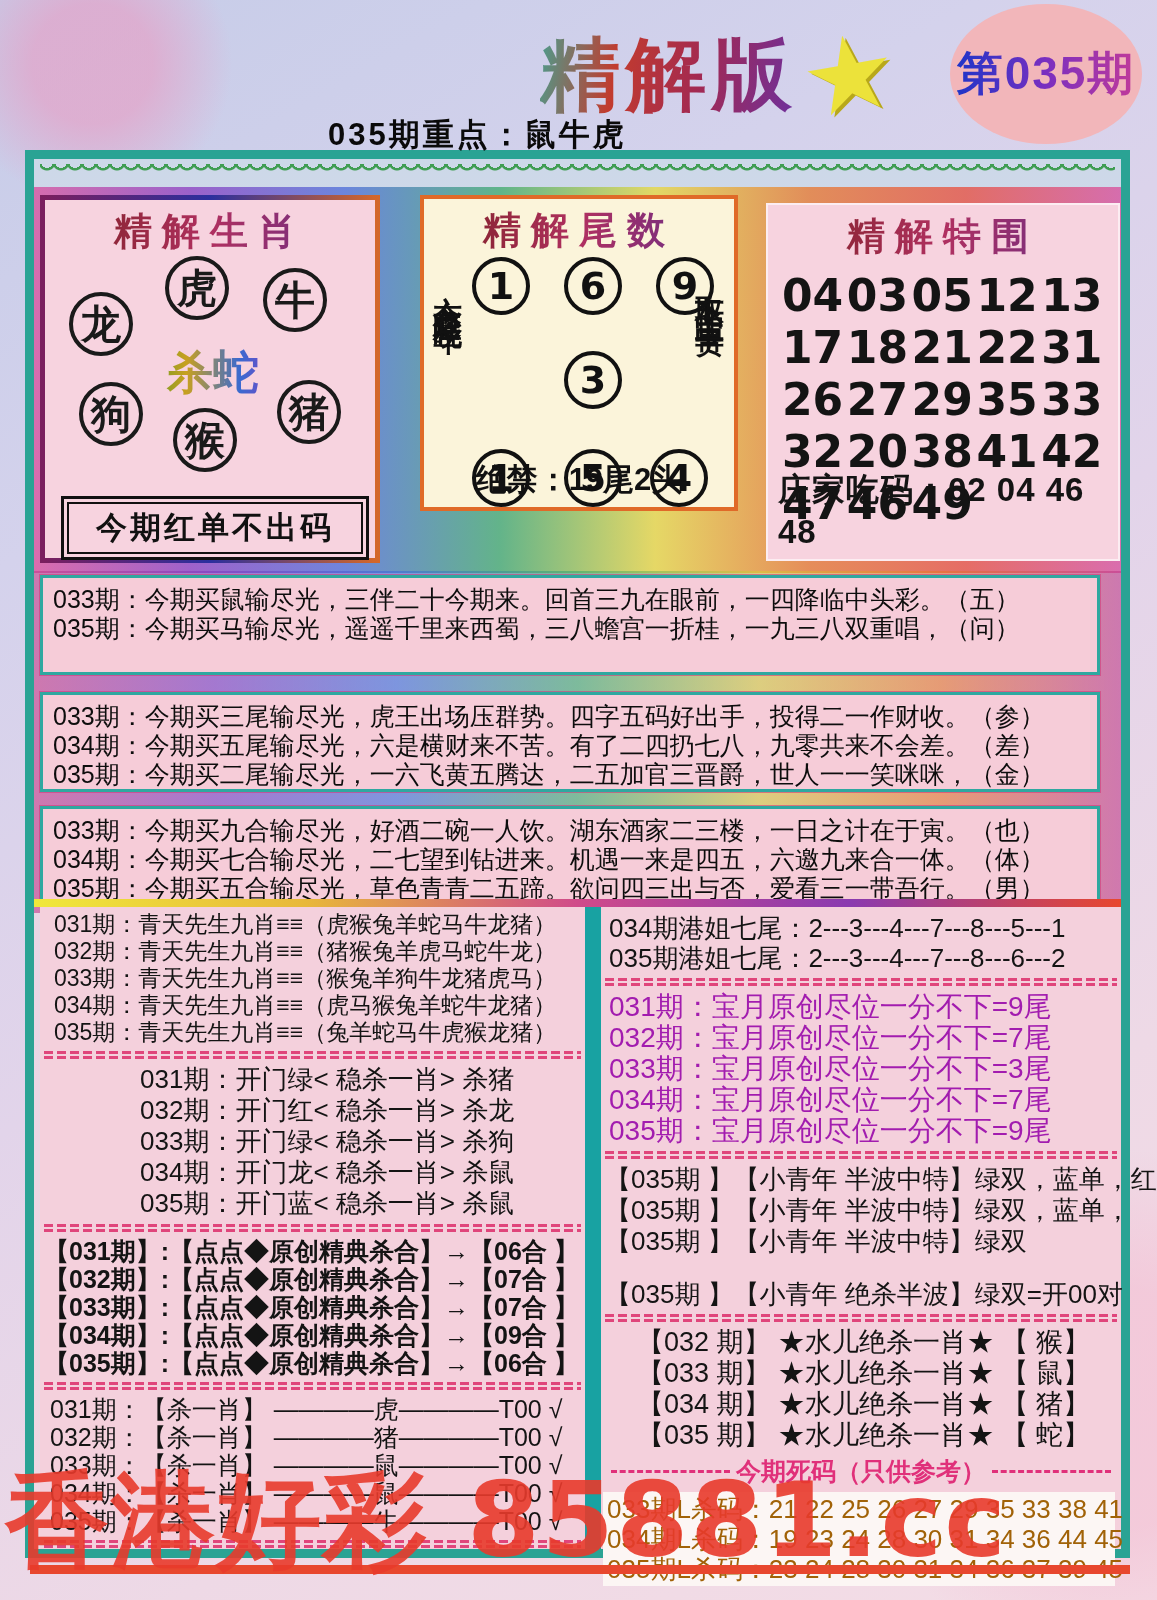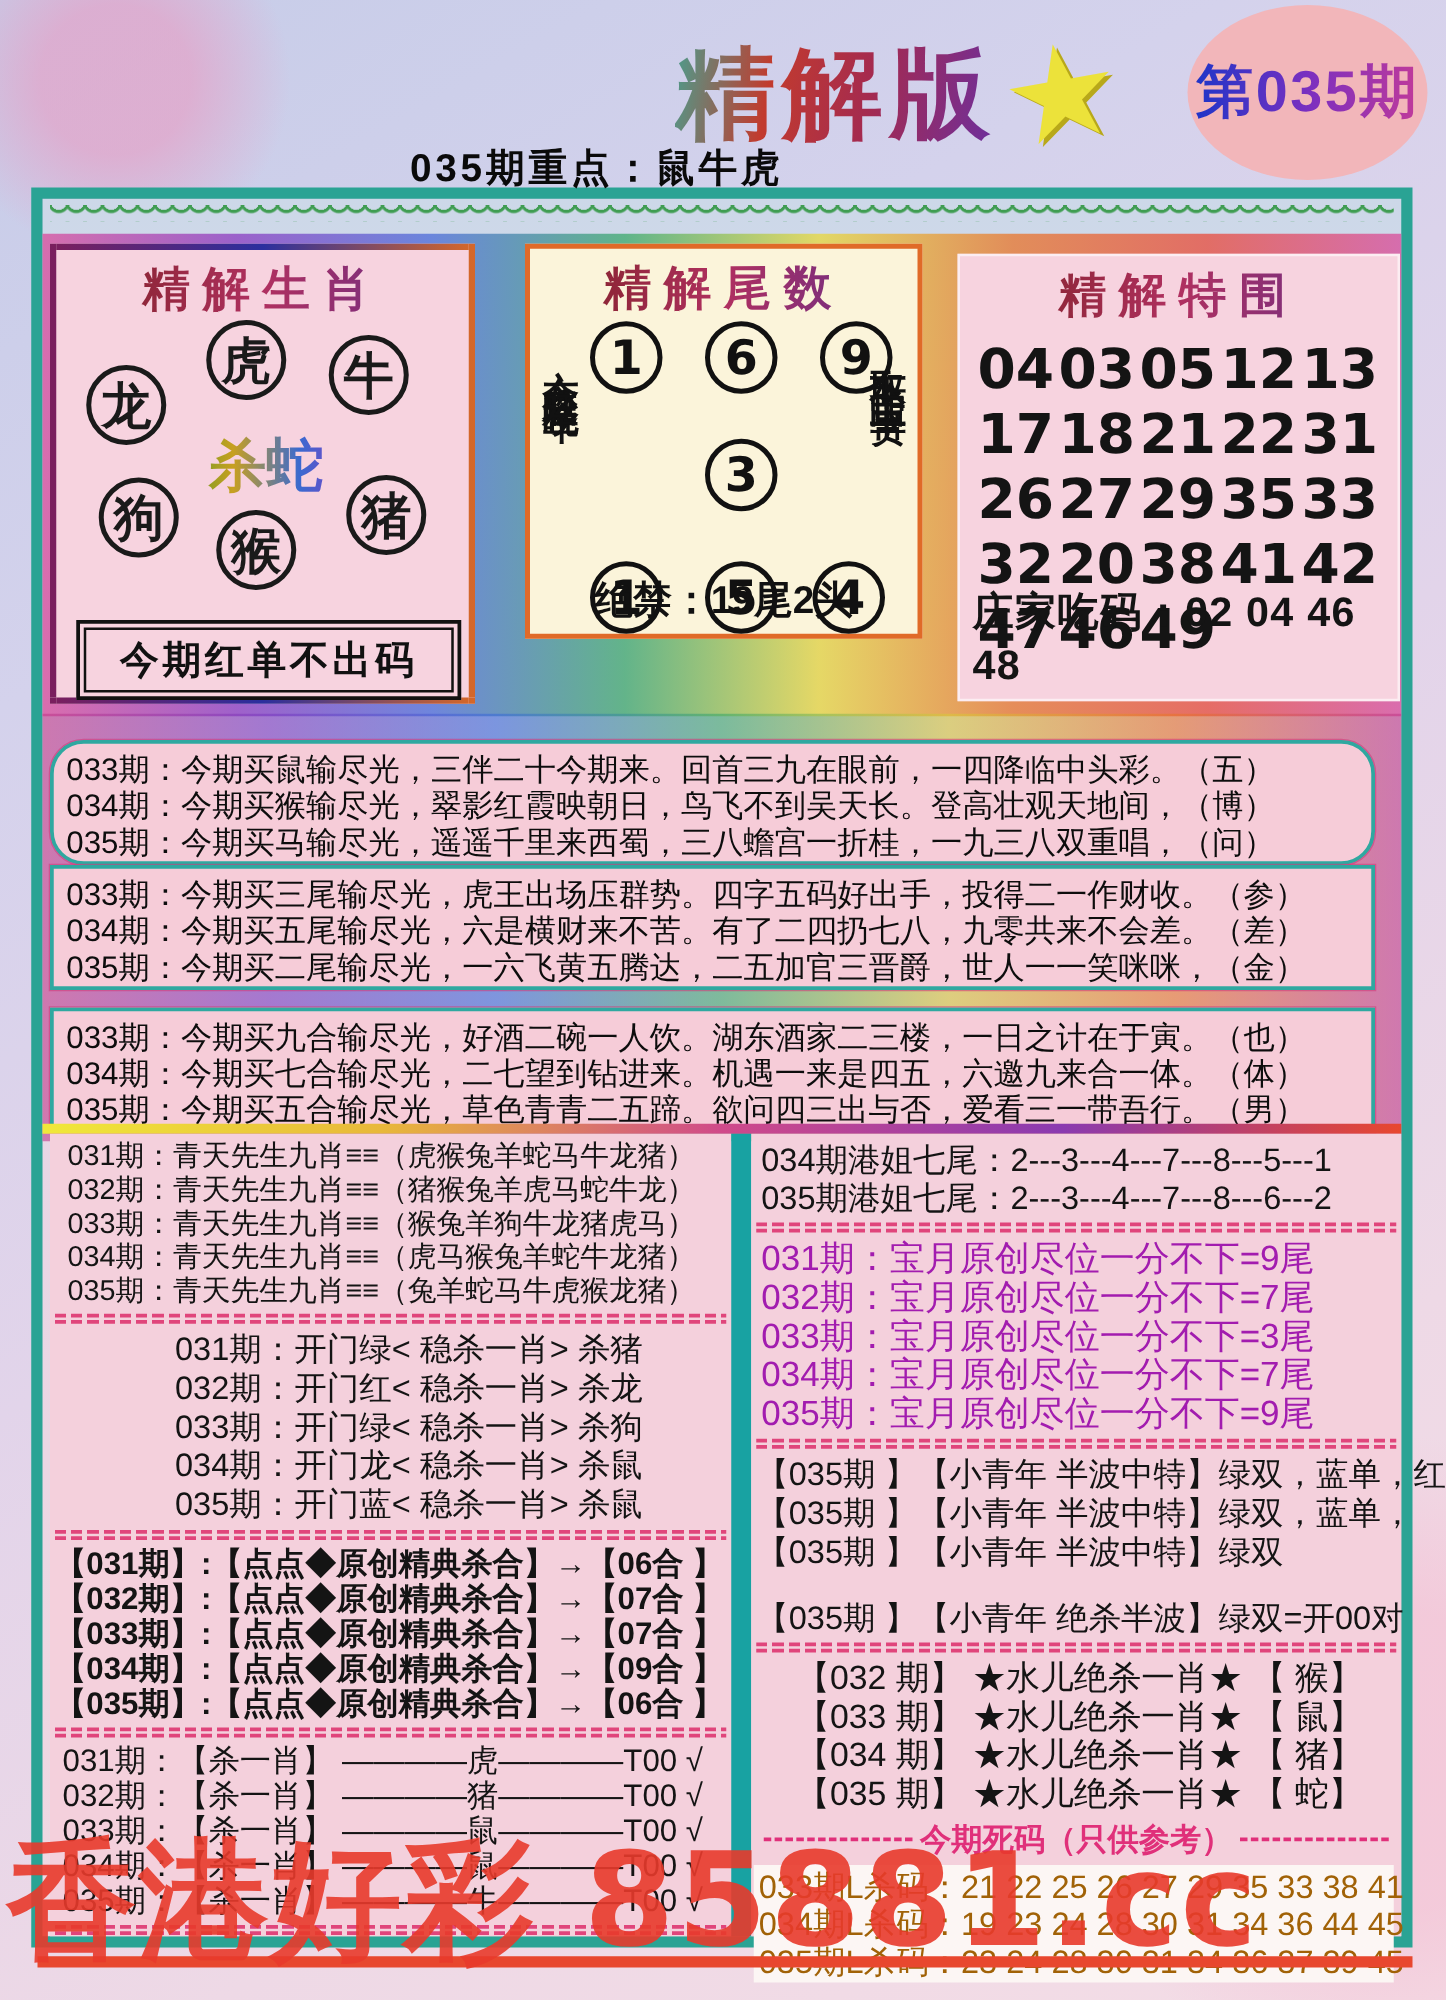--- a/index.html
+++ b/index.html
@@ -169,23 +169,22 @@
         </div>
         <div class="num-row">
           <span>47</span>
           <span>46</span>
           <span>49</span>
         </div>
       </div>
       <div class="special-footer">庄家吃码：02 04 46 48</div>
     </section>
 
-    <section class="versebox" style="top:433px;border-radius:27px;">
+    <section class="versebox" style="top:416px;">
       <div class="vline">033期：今期买鼠输尽光，三伴二十今期来。回首三九在眼前，一四降临中头彩。（五）</div>
-      <div class="vline">034期：今期买猴输尽光，翠影红霞映朝日，鸟飞不到吴天长。登高壮观天地间，（博）</div>
       <div class="vline">035期：今期买马输尽光，遥遥千里来西蜀，三八蟾宫一折桂，一九三八双重唱，（问）</div>
     </section>
     <section class="versebox" style="top:533px;">
       <div class="vline">033期：今期买三尾输尽光，虎王出场压群势。四字五码好出手，投得二一作财收。（参）</div>
       <div class="vline">034期：今期买五尾输尽光，六是横财来不苦。有了二四扔七八，九零共来不会差。（差）</div>
       <div class="vline">035期：今期买二尾输尽光，一六飞黄五腾达，二五加官三晋爵，世人一一笑咪咪，（金）</div>
     </section>
     <section class="versebox" style="top:647px;">
       <div class="vline">033期：今期买九合输尽光，好酒二碗一人饮。湖东酒家二三楼，一日之计在于寅。（也）</div>
       <div class="vline">034期：今期买七合输尽光，二七望到钻进来。机遇一来是四五，六邀九来合一体。（体）</div>

